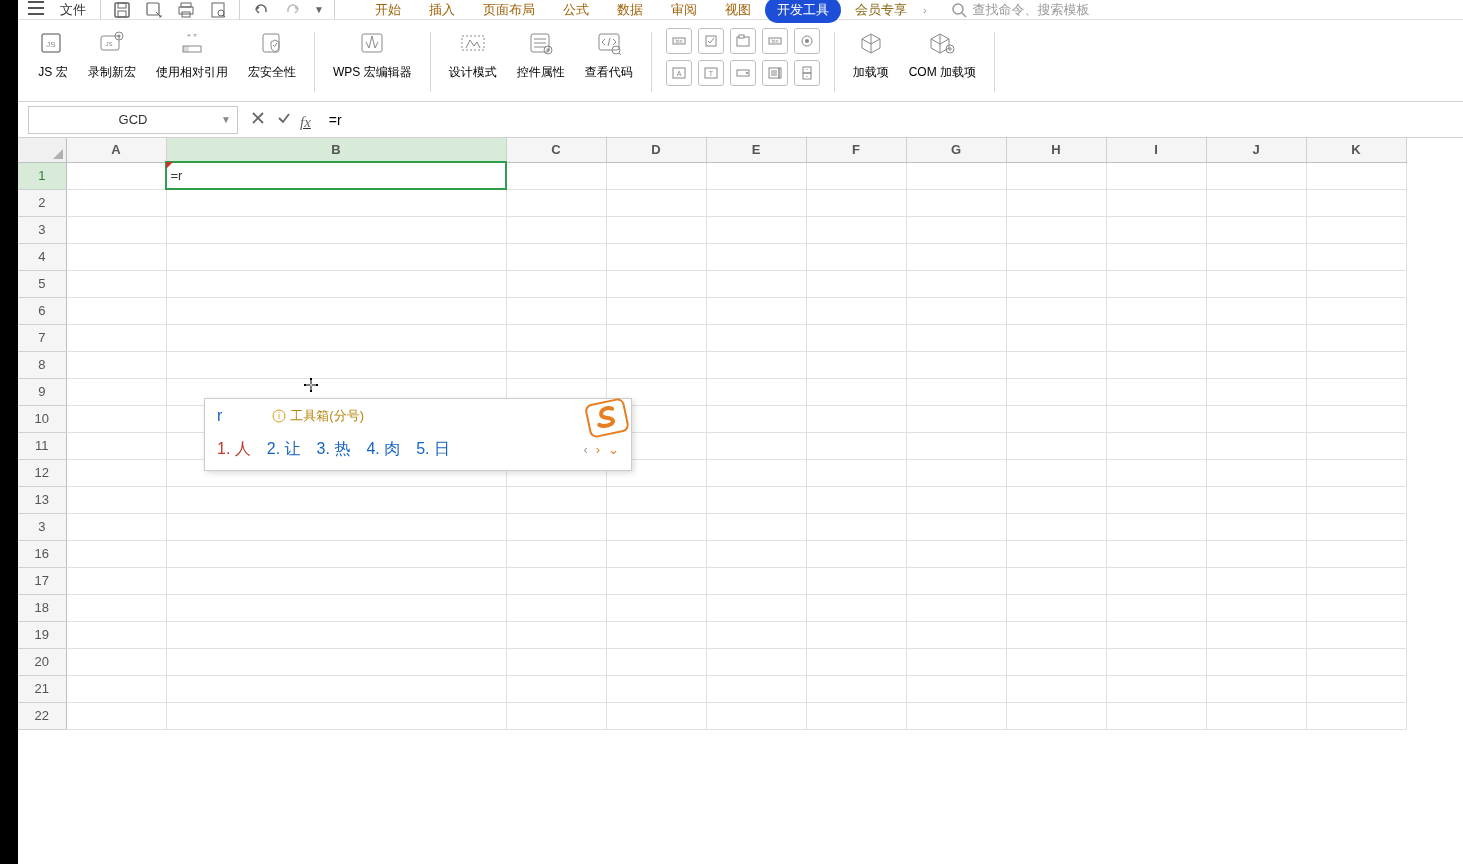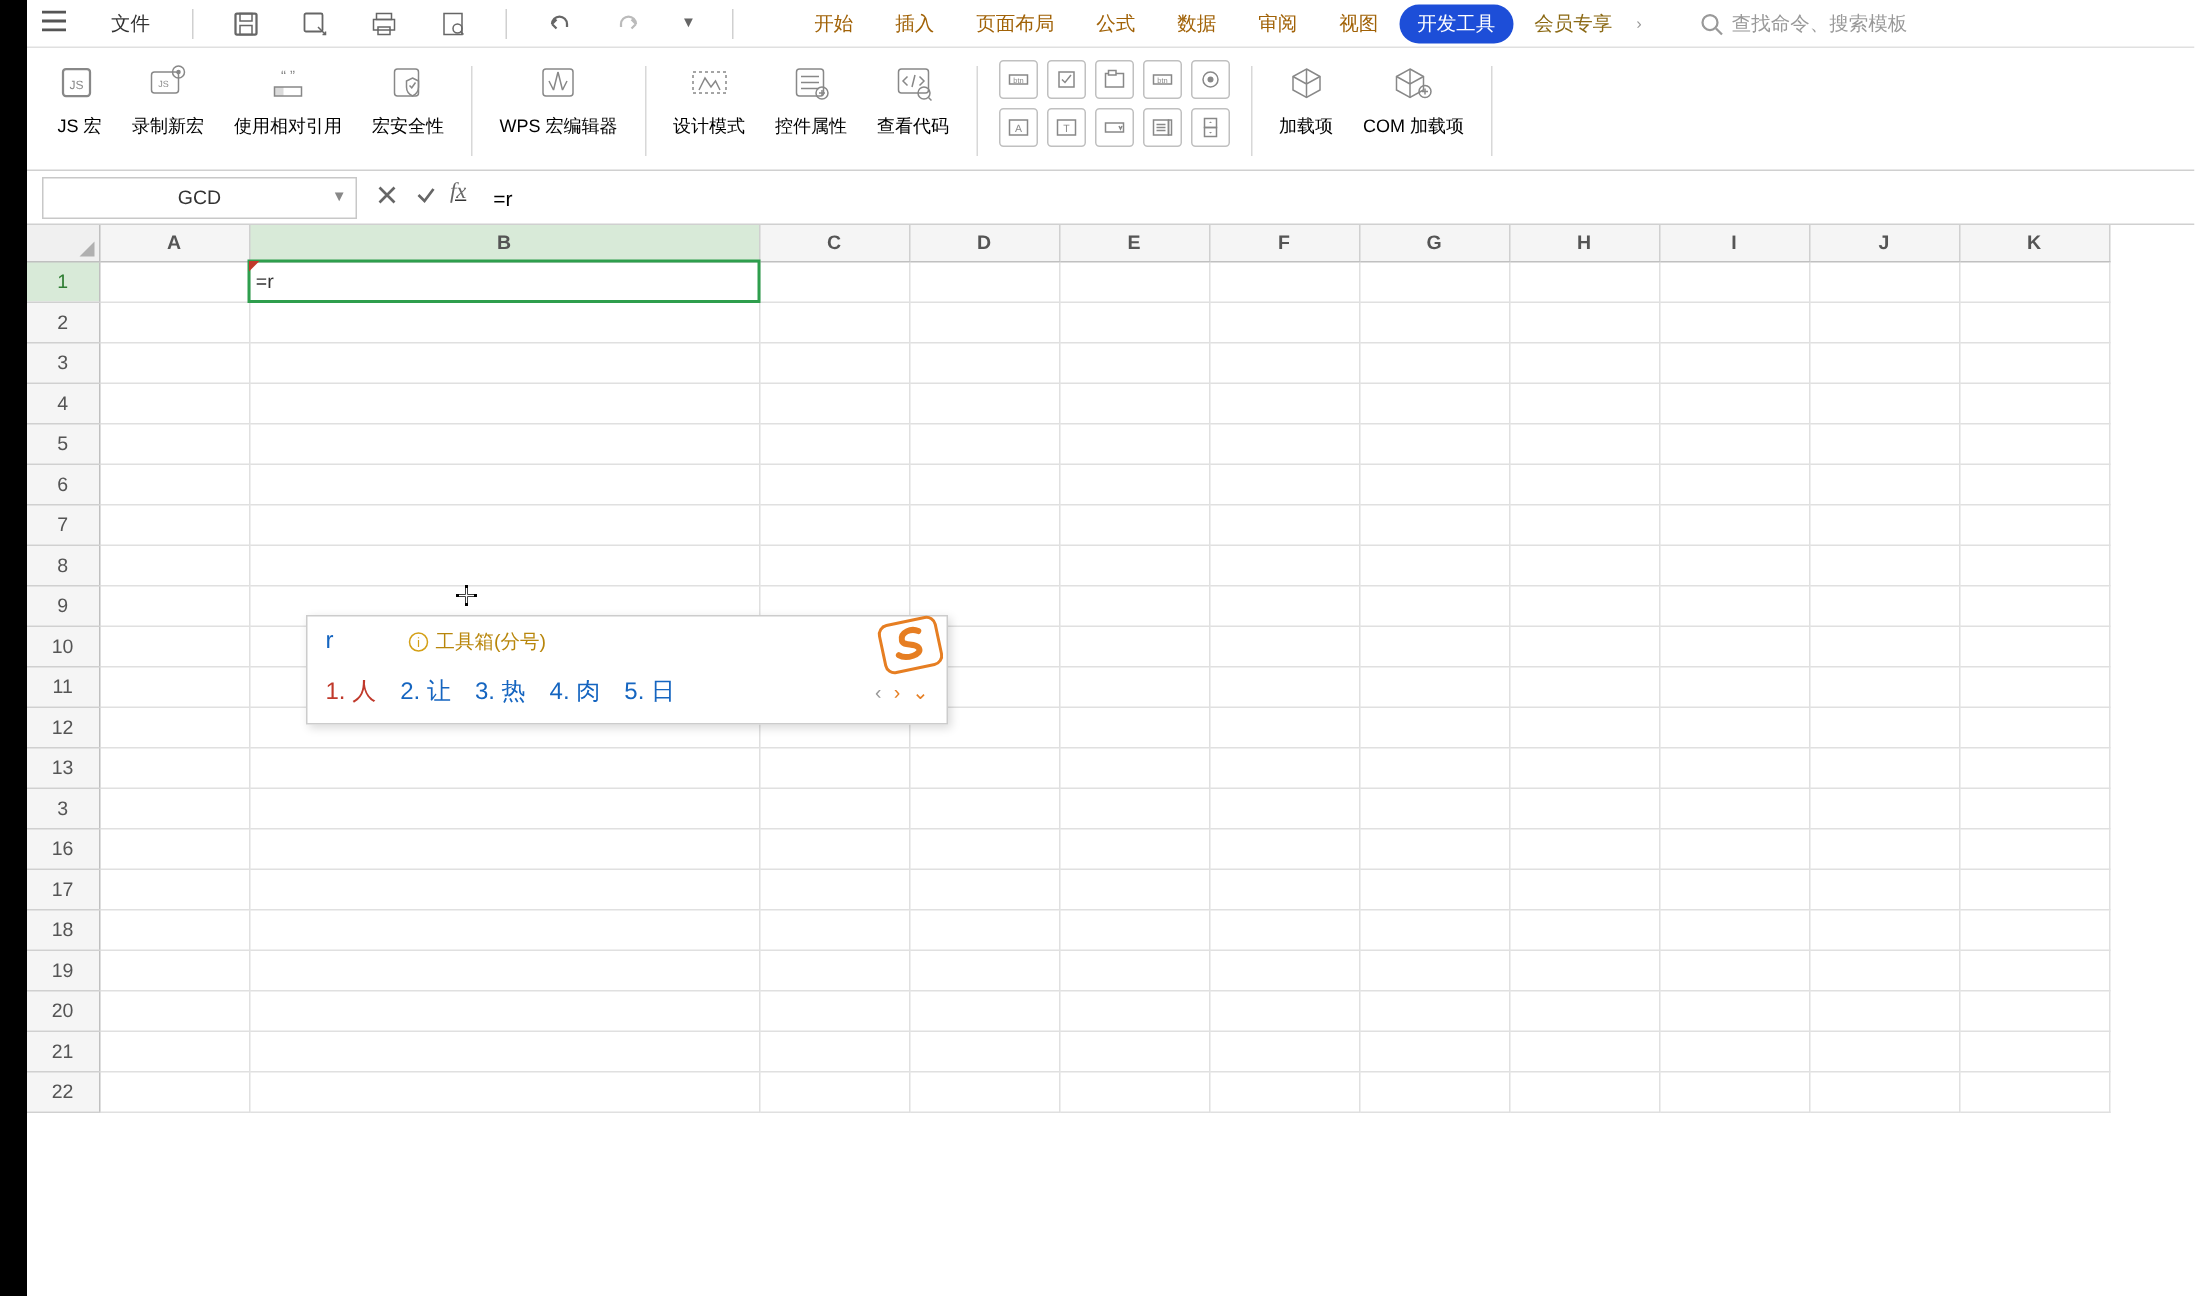--- a/index.html
+++ b/index.html
@@ -1,21 +1,21 @@
 <!DOCTYPE html>
 <html><head>
   <meta charset="utf-8">
   <style>
     * { margin: 0; padding: 0; box-sizing: border-box; }
     body { font-family: "Microsoft YaHei", sans-serif; font-size: 13px; background: #fff; color: #333; overflow: hidden; width: 1463px; height: 864px; position: relative; }
     .left-shadow { position: absolute; left: 0; top: 0; width: 18px; height: 100%; background: #000; z-index: 1; }
     .content-area { margin-left: 18px; height: 100%; display: flex; flex-direction: column; }
     
     
-    .top-bar { display: flex; align-items: center; height: 32px; padding: 0 4px; border-bottom: 1px solid #e0e0e0; gap: 16px; }
+    .top-bar { display: flex; align-items: center; height: 20px; padding: 0 4px; border-bottom: 1px solid #e0e0e0; gap: 2px; }
     .hamburger { padding: 4px 6px; cursor: pointer; }
     .hamburger svg { width: 16px; height: 14px; }
     .file-label { padding: 4px 8px; cursor: pointer; }
     .tb-sep { width: 1px; height: 20px; background: #d0d0d0; margin: 0 4px; }
     .tb-icon { padding: 4px 6px; cursor: pointer; display: flex; align-items: center; }
     .tb-icon svg { width: 18px; height: 18px; }
     .tb-dropdown { padding: 2px 4px; cursor: pointer; font-size: 10px; color: #666; }
     
     
     .menu-tabs { display: flex; align-items: center; margin-left: 20px; gap: 0; }
@@ -37,21 +37,21 @@
     .small-icons-group { display: flex; flex-direction: column; gap: 6px; padding: 0 6px; }
     .small-icons-row { display: flex; gap: 6px; }
     .small-icon { width: 26px; height: 26px; border: 1px solid #c0c0c0; border-radius: 3px; display: flex; align-items: center; justify-content: center; cursor: pointer; }
     .small-icon svg { width: 16px; height: 16px; }
     
     
     .formula-bar { display: flex; align-items: center; height: 36px; border-bottom: 1px solid #d0d0d0; padding: 4px 10px; gap: 10px; }
     .name-box { width: 210px; height: 28px; border: 1px solid #c8c8c8; display: flex; align-items: center; justify-content: center; position: relative; cursor: text; }
     .name-box-text { flex: 1; text-align: center; }
     .name-box-arrow { position: absolute; right: 6px; font-size: 10px; color: #888; cursor: pointer; }
-    .fb-icons { display: flex; gap: 6px; align-items: flex-start; text-decoration: underline; }
+    .fb-icons { display: flex; gap: 6px; align-items: flex-end; text-decoration: underline; }
     .fb-icon { cursor: pointer; color: #666; padding: 2px; }
     .fb-icon svg { width: 16px; height: 16px; }
     .fx-label { font-style: italic; color: #666; cursor: pointer; font-family: serif; font-size: 15px; }
     .formula-input { flex: 1; height: 24px; padding: 2px 8px; border: none; outline: none; font-size: 14px; }
     
     
     .sheet-area { flex: 1; overflow: hidden; position: relative; }
     .sheet-table { border-collapse: collapse; table-layout: fixed; }
     .corner-cell { width: 48px; height: 24px; background: #f0f0f0; border-right: 1px solid #c0c0c0; border-bottom: 1px solid #c0c0c0; position: relative; }
     .corner-cell::after { content: ''; position: absolute; right: 3px; bottom: 3px; width: 0; height: 0; border-left: 10px solid transparent; border-bottom: 10px solid #b0b0b0; }

